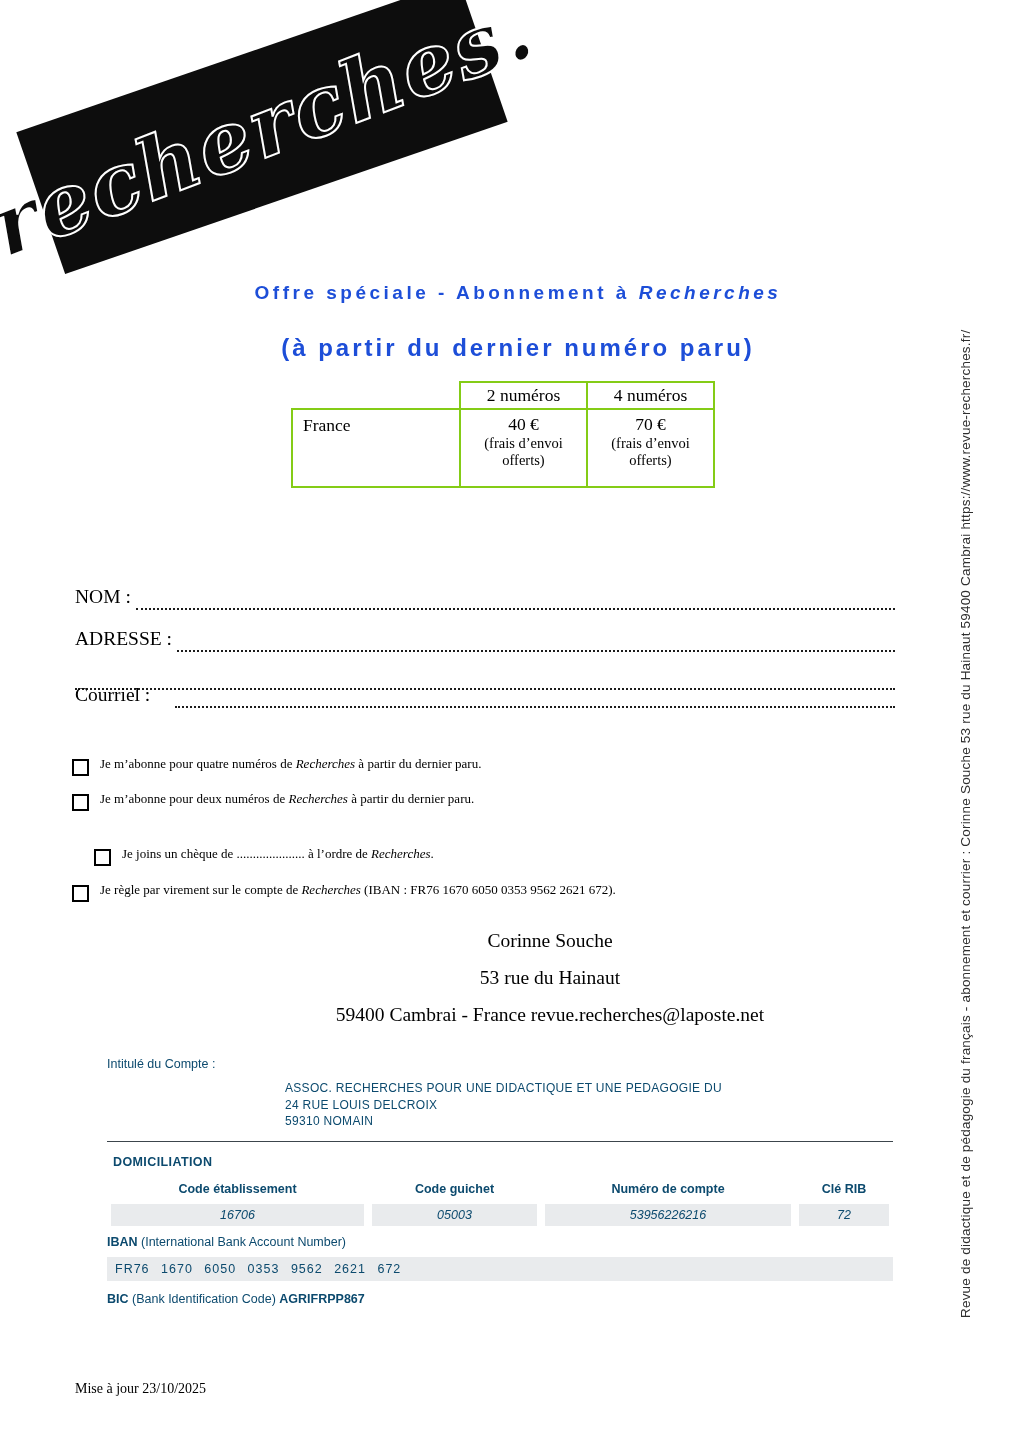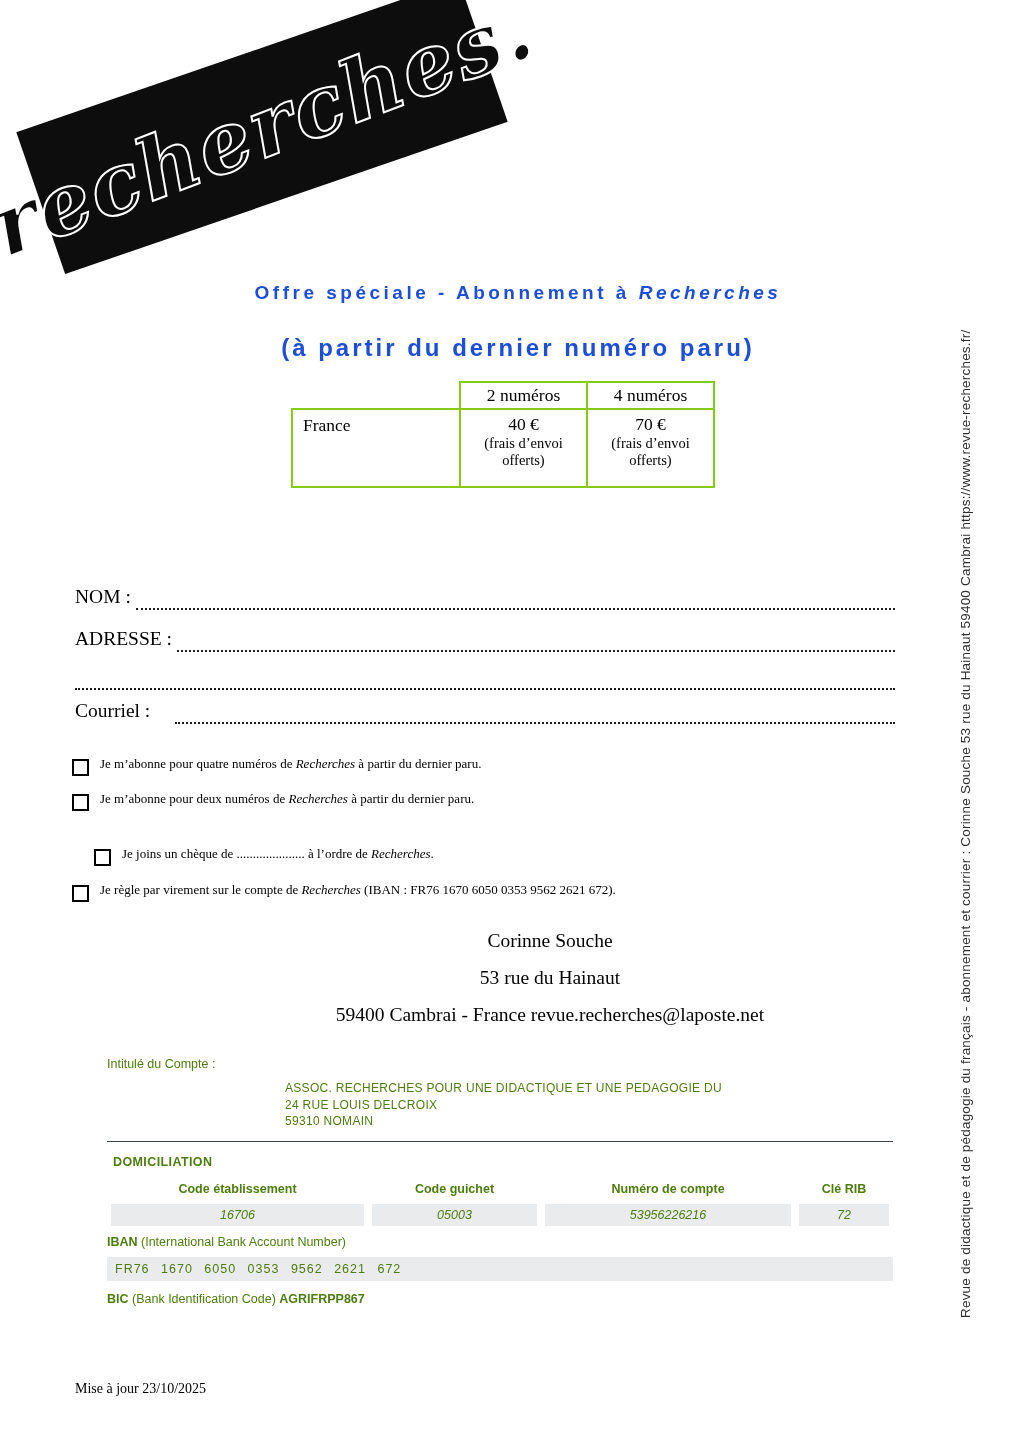--- a/index.html
+++ b/index.html
@@ -62,21 +62,21 @@
   
   .checkrow { position:absolute; left:72px; width:930px; display:flex; align-items:flex-start; font-size:13px; }
   .box { width:17px; height:17px; border:2px solid #000; background:#fff; flex:none; margin:3px 11px 0 0; }
   .checktext i { font-style:italic; }
 
   
   .contact { position:absolute; top:922px; left:0; width:1004px; text-align:center; font-size:19.5px;margin-left:48px; }
   .contact .cline { line-height:37px; }
 
   
-  .bank, .bank * { font-family:"Liberation Sans", sans-serif; color:#4d7c0f; }
+  .bank, .bank * { font-family:"Liberation Sans", sans-serif; color:#0c4a6e; }
   .b-intitule { position:absolute; left:107px; top:1057px; font-size:12.5px; }
   .b-holder { position:absolute; left:285px; top:1080px; font-size:12px; line-height:16.5px; letter-spacing:0.3px; }
   .b-rule { position:absolute; left:107px; top:1141px; width:786px; border-top:1.5px solid #3c454c; }
   .b-domiciliation { position:absolute; left:113px; top:1155px; font-size:12.5px; font-weight:bold; letter-spacing:0.4px; }
   .b-headrow, .b-valrow { position:absolute; left:107px; width:786px; display:flex; font-size:12.5px; }
   .b-headrow { top:1182px; font-weight:bold; }
   .b-valrow { top:1204px; }
   .bc1{width:261px;} .bc2{width:173px;} .bc3{width:254px;} .bc4{width:98px;}
   .bhead { text-align:center; }
   .bcol .bar { background:#e9ebed; text-align:center; padding:4px 14px; margin:0 4px;font-style:italic; }
@@ -130,21 +130,21 @@
     <span class="flabel">NOM :</span>
     <span class="leader"></span>
   </div>
   <div class="formline" style="top:626px;">
     <span class="flabel">ADRESSE :</span>
     <span class="leader"></span>
   </div>
   <div class="formline" style="top:664px;">
     <span class="leader full"></span>
   </div>
-  <div class="formline" style="top:698px;gap:20px;">
+  <div class="formline" style="top:682px;gap:20px;">
     <span class="flabel">Courriel :</span>
     <span class="leader"></span>
   </div>
 
   <div class="checkrow" style="top:756px;">
     <span class="box"></span>
     <span class="checktext"><span>Je m’abonne pour quatre numéros de </span><i>Recherches</i><span> à partir du dernier paru.</span></span>
   </div>
   <div class="checkrow" style="top:791px;">
     <span class="box"></span>

